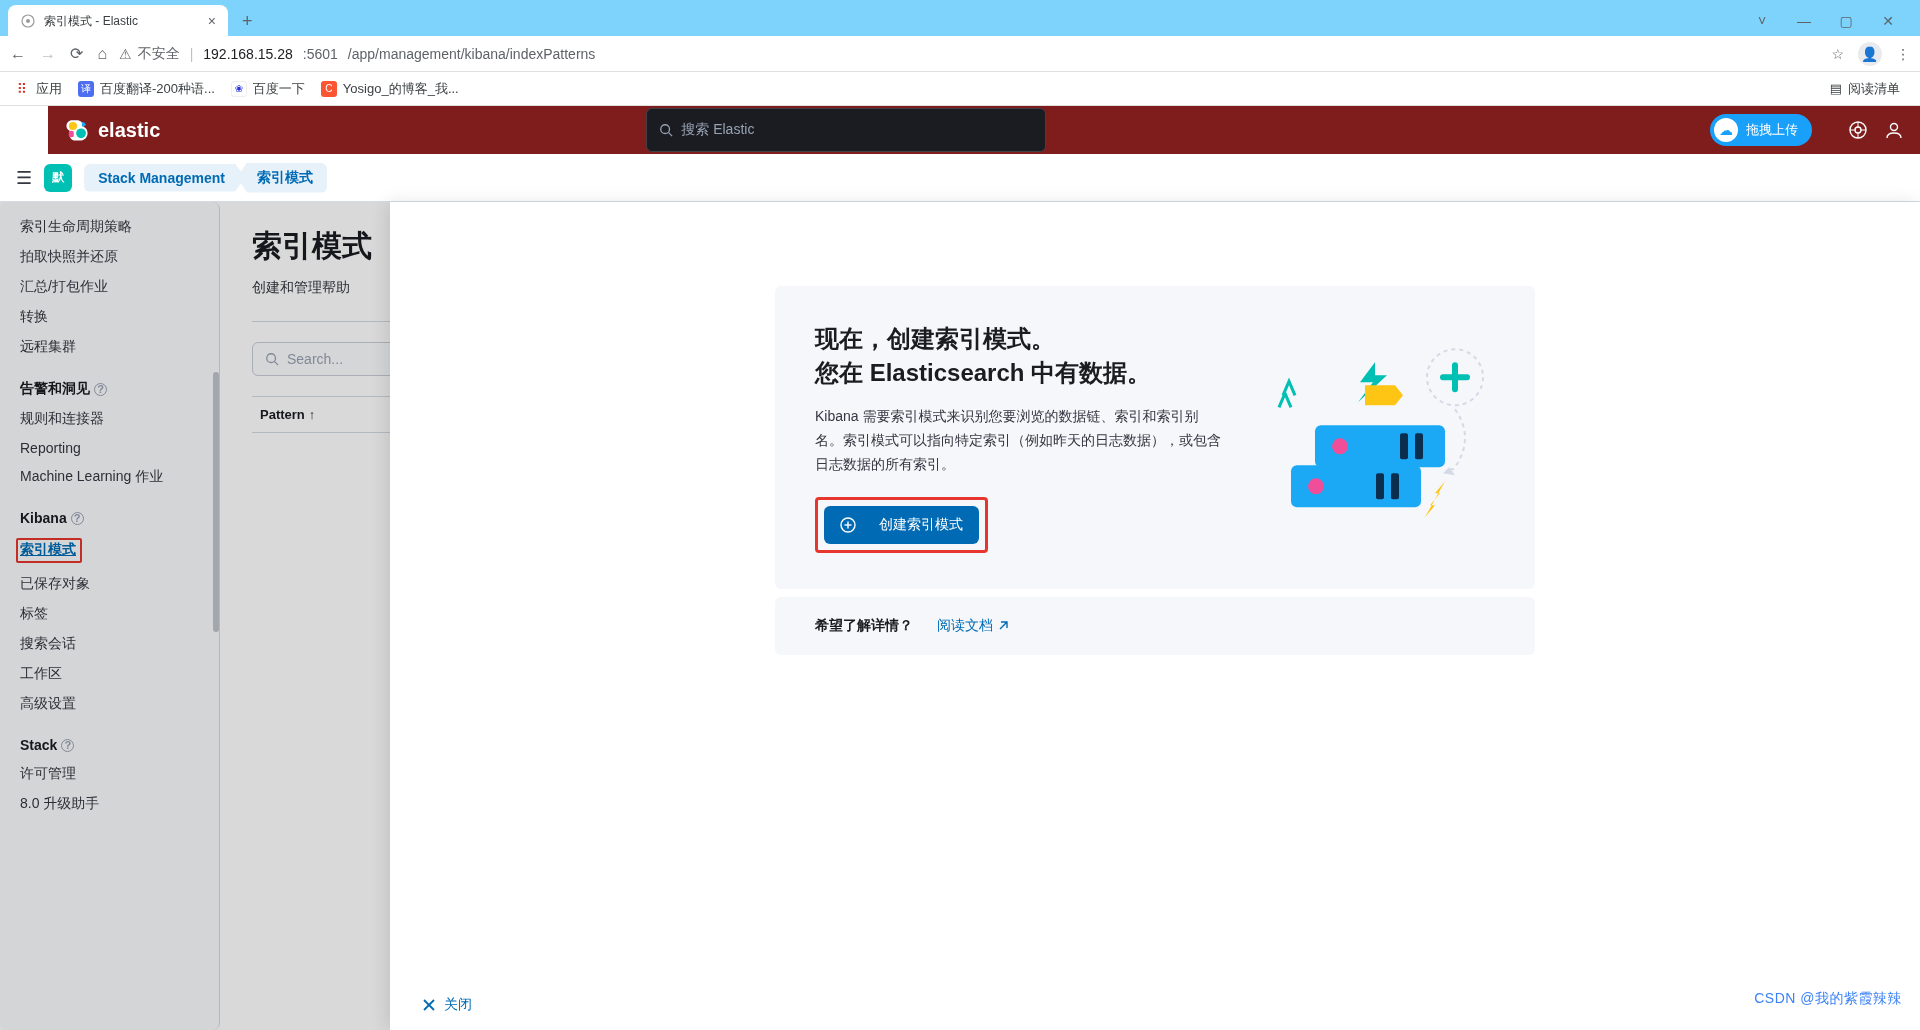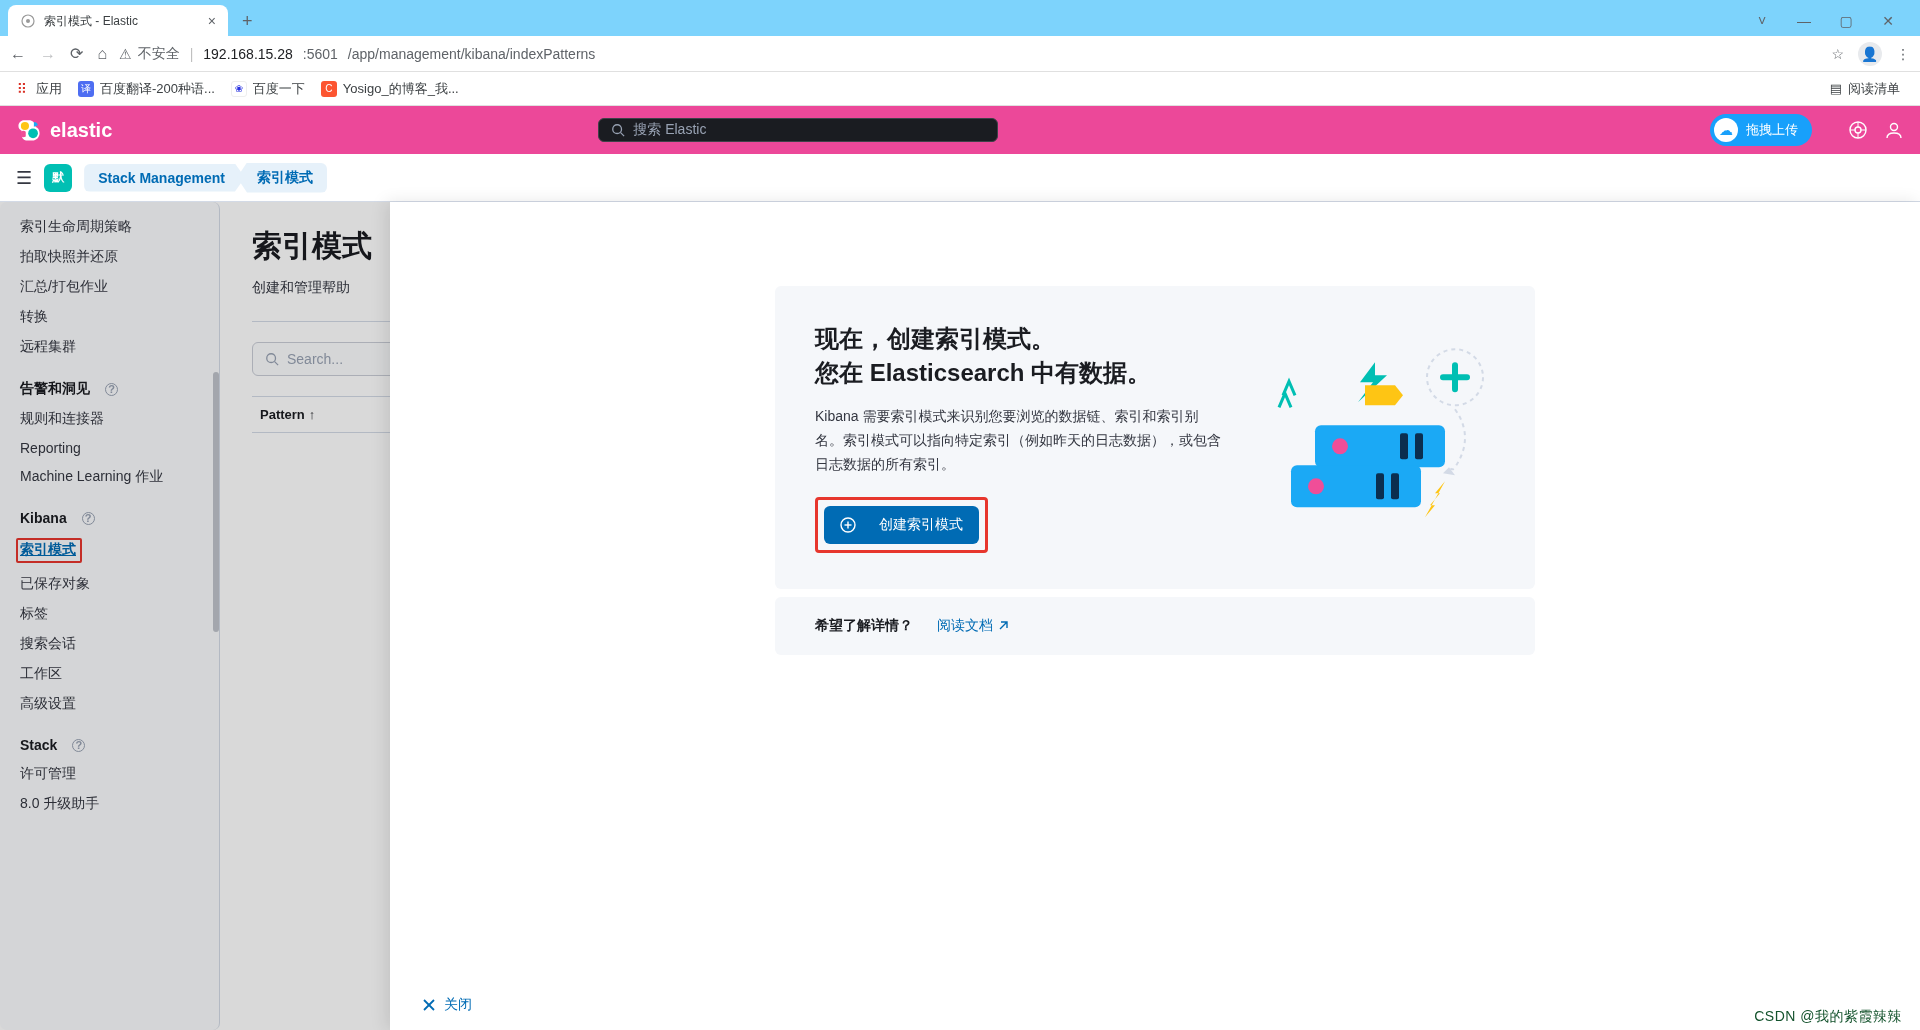--- a/index.html
+++ b/index.html
@@ -23,24 +23,24 @@
   .url-text { color:#202124; }
   .url-path { color:#5f6368; }
   .addr-right { display:flex; gap:14px; align-items:center; color:#5f6368; }
 
   .bookmarks { display:flex; align-items:center; background:#fff; height:34px; padding:0 14px; gap:16px; font-size:13px; color:#3c4043; border-bottom:1px solid #e0e0e0; }
   .bm-item { display:flex; align-items:center; gap:6px; }
   .bm-icon { width:16px; height:16px; border-radius:3px; display:flex; align-items:center; justify-content:center; font-size:10px; color:#fff; }
   .read-list { margin-left:auto; display:flex; align-items:center; gap:6px; padding-right:6px; }
 
   
-  .elastic-header { background:#ec4899; height:48px; display:flex; align-items:center; padding:0 16px; gap:16px; }
+  .elastic-header { background:#7f1d1d; height:48px; display:flex; align-items:center; padding:0 16px; gap:16px;margin-left:48px; }
   .elastic-logo { display:flex; align-items:center; gap:8px; color:#fff; font-size:20px; font-weight:600; }
   .elastic-search { flex:0 0 400px; margin-left: 470px; }
-  .elastic-search-input { width:100%; background:#1a1c21; border:1px solid #3e4148; border-radius:6px; height:24px; display:flex; align-items:center; padding:0 12px; color:#98a2b3; gap:8px; }
+  .elastic-search-input { width:100%; background:#1a1c21; border:1px solid #3e4148; border-radius:6px; height:44px; display:flex; align-items:center; padding:0 12px; color:#98a2b3; gap:8px; }
   .header-spacer { flex:1; }
   .upload-badge { background:#18a0fb; border-radius: 16px; padding: 4px 14px 4px 4px; display:flex; align-items:center; gap:8px; color:#fff; font-size:13px; }
   .upload-badge .circle { width:24px; height:24px; background:#fff; border-radius:50%; display:flex; align-items:center; justify-content:center; color:#18a0fb; font-size:14px; }
   .header-icons { display:flex; gap:16px; align-items:center; margin-left:20px; }
   .header-icons svg { color:#fff; }
 
   
   .breadcrumb-bar { height:48px; display:flex; align-items:center; padding:0 16px; gap:12px; border-bottom:1px solid #d3dae6; background:#fff; }
   .hamburger { font-size:18px; color:#343741; }
   .space-badge { width:28px; height:28px; background:#00bfb3; border-radius:6px; display:flex; align-items:center; justify-content:center; color:#fff; font-size:12px; font-weight:600; }
@@ -48,21 +48,21 @@
   .crumb.first { border-radius:6px 0 0 6px; clip-path: polygon(0 0, calc(100% - 10px) 0, 100% 50%, calc(100% - 10px) 100%, 0 100%); padding-right:20px; }
   .crumb.last { border-radius:0 6px 6px 0; clip-path: polygon(10px 0, 100% 0, 100% 100%, 10px 100%, 0 50%); margin-left:-8px; padding-left:20px; }
 
   
   .app-body { display:flex; height: calc(1030px - 36px - 36px - 34px - 48px - 48px); position:relative; }
 
   
   .sidebar { width:220px; background:#fafbfd; border-right:1px solid #d3dae6; padding:10px 0 10px 20px; overflow-y:auto; font-size:14px; color:#343741; position:relative;border-radius:7px; }
   .sidebar-scroll-thumb { position:absolute; right:0; top:170px; width:6px; height:260px; background:#c0c4cc; border-radius:3px; }
   .sb-item { padding:6px 0; color:#343741; }
-  .sb-section { font-weight:700; color:#1a1c21; padding:18px 0 6px 0; display:flex; align-items:center; gap:15px; }
+  .sb-section { font-weight:700; color:#1a1c21; padding:18px 0 6px 0; display:flex; align-items:center; gap:4px; }
   .sb-info { font-size:11px; color:#98a2b3; border:1px solid #98a2b3; border-radius:50%; width:13px; height:13px; display:inline-flex; align-items:center; justify-content:center; }
   .red-box-sb { border:2px solid #e7362d; border-radius:2px; display:inline-block; padding:1px 4px 2px 2px; margin-left:-4px; }
 
   
   .main { flex:1; padding: 24px 32px; position:relative; }
   .page-title { font-size:30px; font-weight:700; color:#1a1c21; margin-bottom:12px; }
   .page-subtitle { color:#343741; margin-bottom:24px; font-size:14px; }
   .toolbar-row { display:flex; align-items:center; gap:16px; border-top:1px solid #d3dae6; padding-top:20px; }
   .search-box { flex:1; display:flex; align-items:center; gap:8px; border:1px solid #c9cdd6; border-radius:6px; padding:8px 12px; color:#98a2b3; background:#fbfcfd; }
   .table-header { border-top:1px solid #d3dae6; border-bottom:1px solid #d3dae6; margin-top:20px; padding:10px 8px; font-size:13px; font-weight:600; color:#1a1c21; display:flex; align-items:center; gap:4px; }
@@ -82,21 +82,21 @@
   .create-btn-wrap { display:inline-block; border:3px solid #e7362d; border-radius:4px; padding:6px; }
   .create-btn { background:#006bb4; color:#fff; border:none; border-radius:6px; padding:10px 16px; font-size:14px; display:flex; align-items:center; gap:23px; cursor:pointer; }
   .card-illust { width:240px; min-height:180px; position:relative; }
 
   .flyout-secondary { background:#f5f7fa; border-radius:6px; padding: 20px 40px; margin-top:8px; display:flex; align-items:center; gap:24px; }
   .secondary-q { font-weight:700; color:#1a1c21; }
   .secondary-link { color:#006bb4; display:flex; align-items:center; gap:4px; }
 
   .flyout-footer { padding:16px 32px; display:flex; align-items:center; gap:8px; color:#006bb4; font-size:14px; }
 
-  .watermark { position:fixed; bottom:4px; right:18px; color:#14532d; font-size:14px; letter-spacing:0.5px; }
+  .watermark { position:fixed; bottom:22px; right:18px; color:#3b82f6; font-size:14px; letter-spacing:0.5px; }
 
   
   .illust-svg { width:100%; height:100%; }
 </style>
 </head>
 <body>
 
 <div class="browser-chrome">
   <div class="tab-strip">
     <div class="tab">

